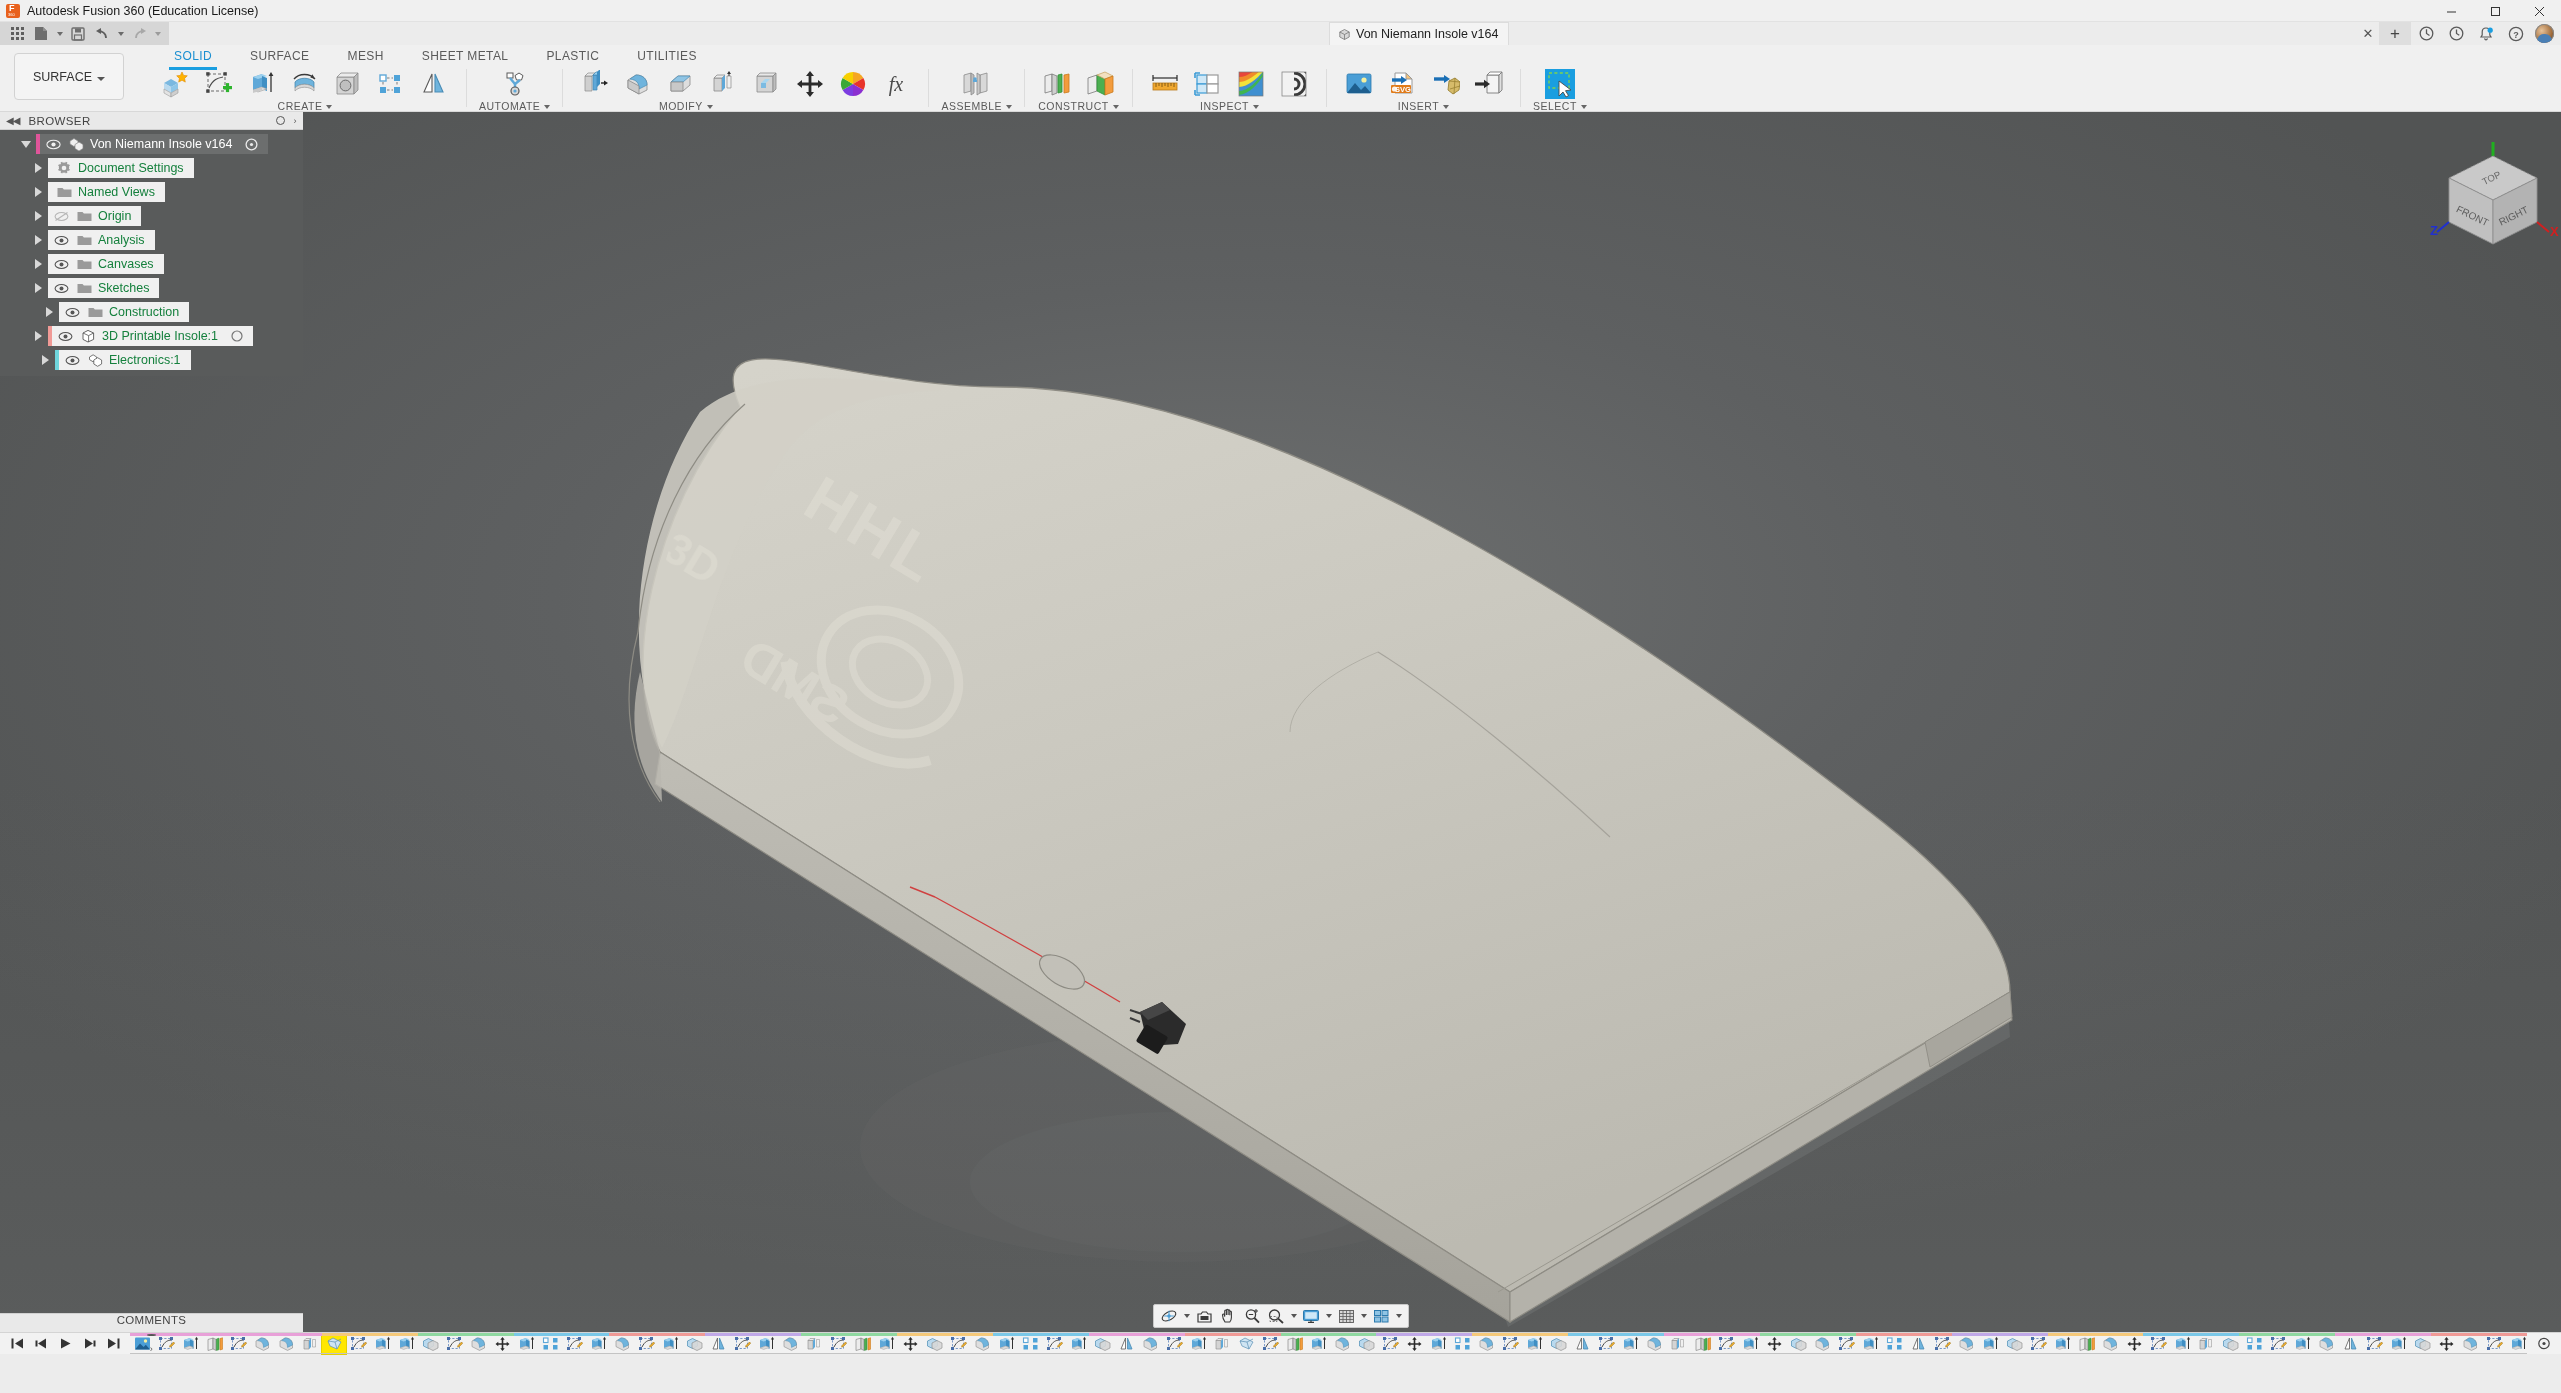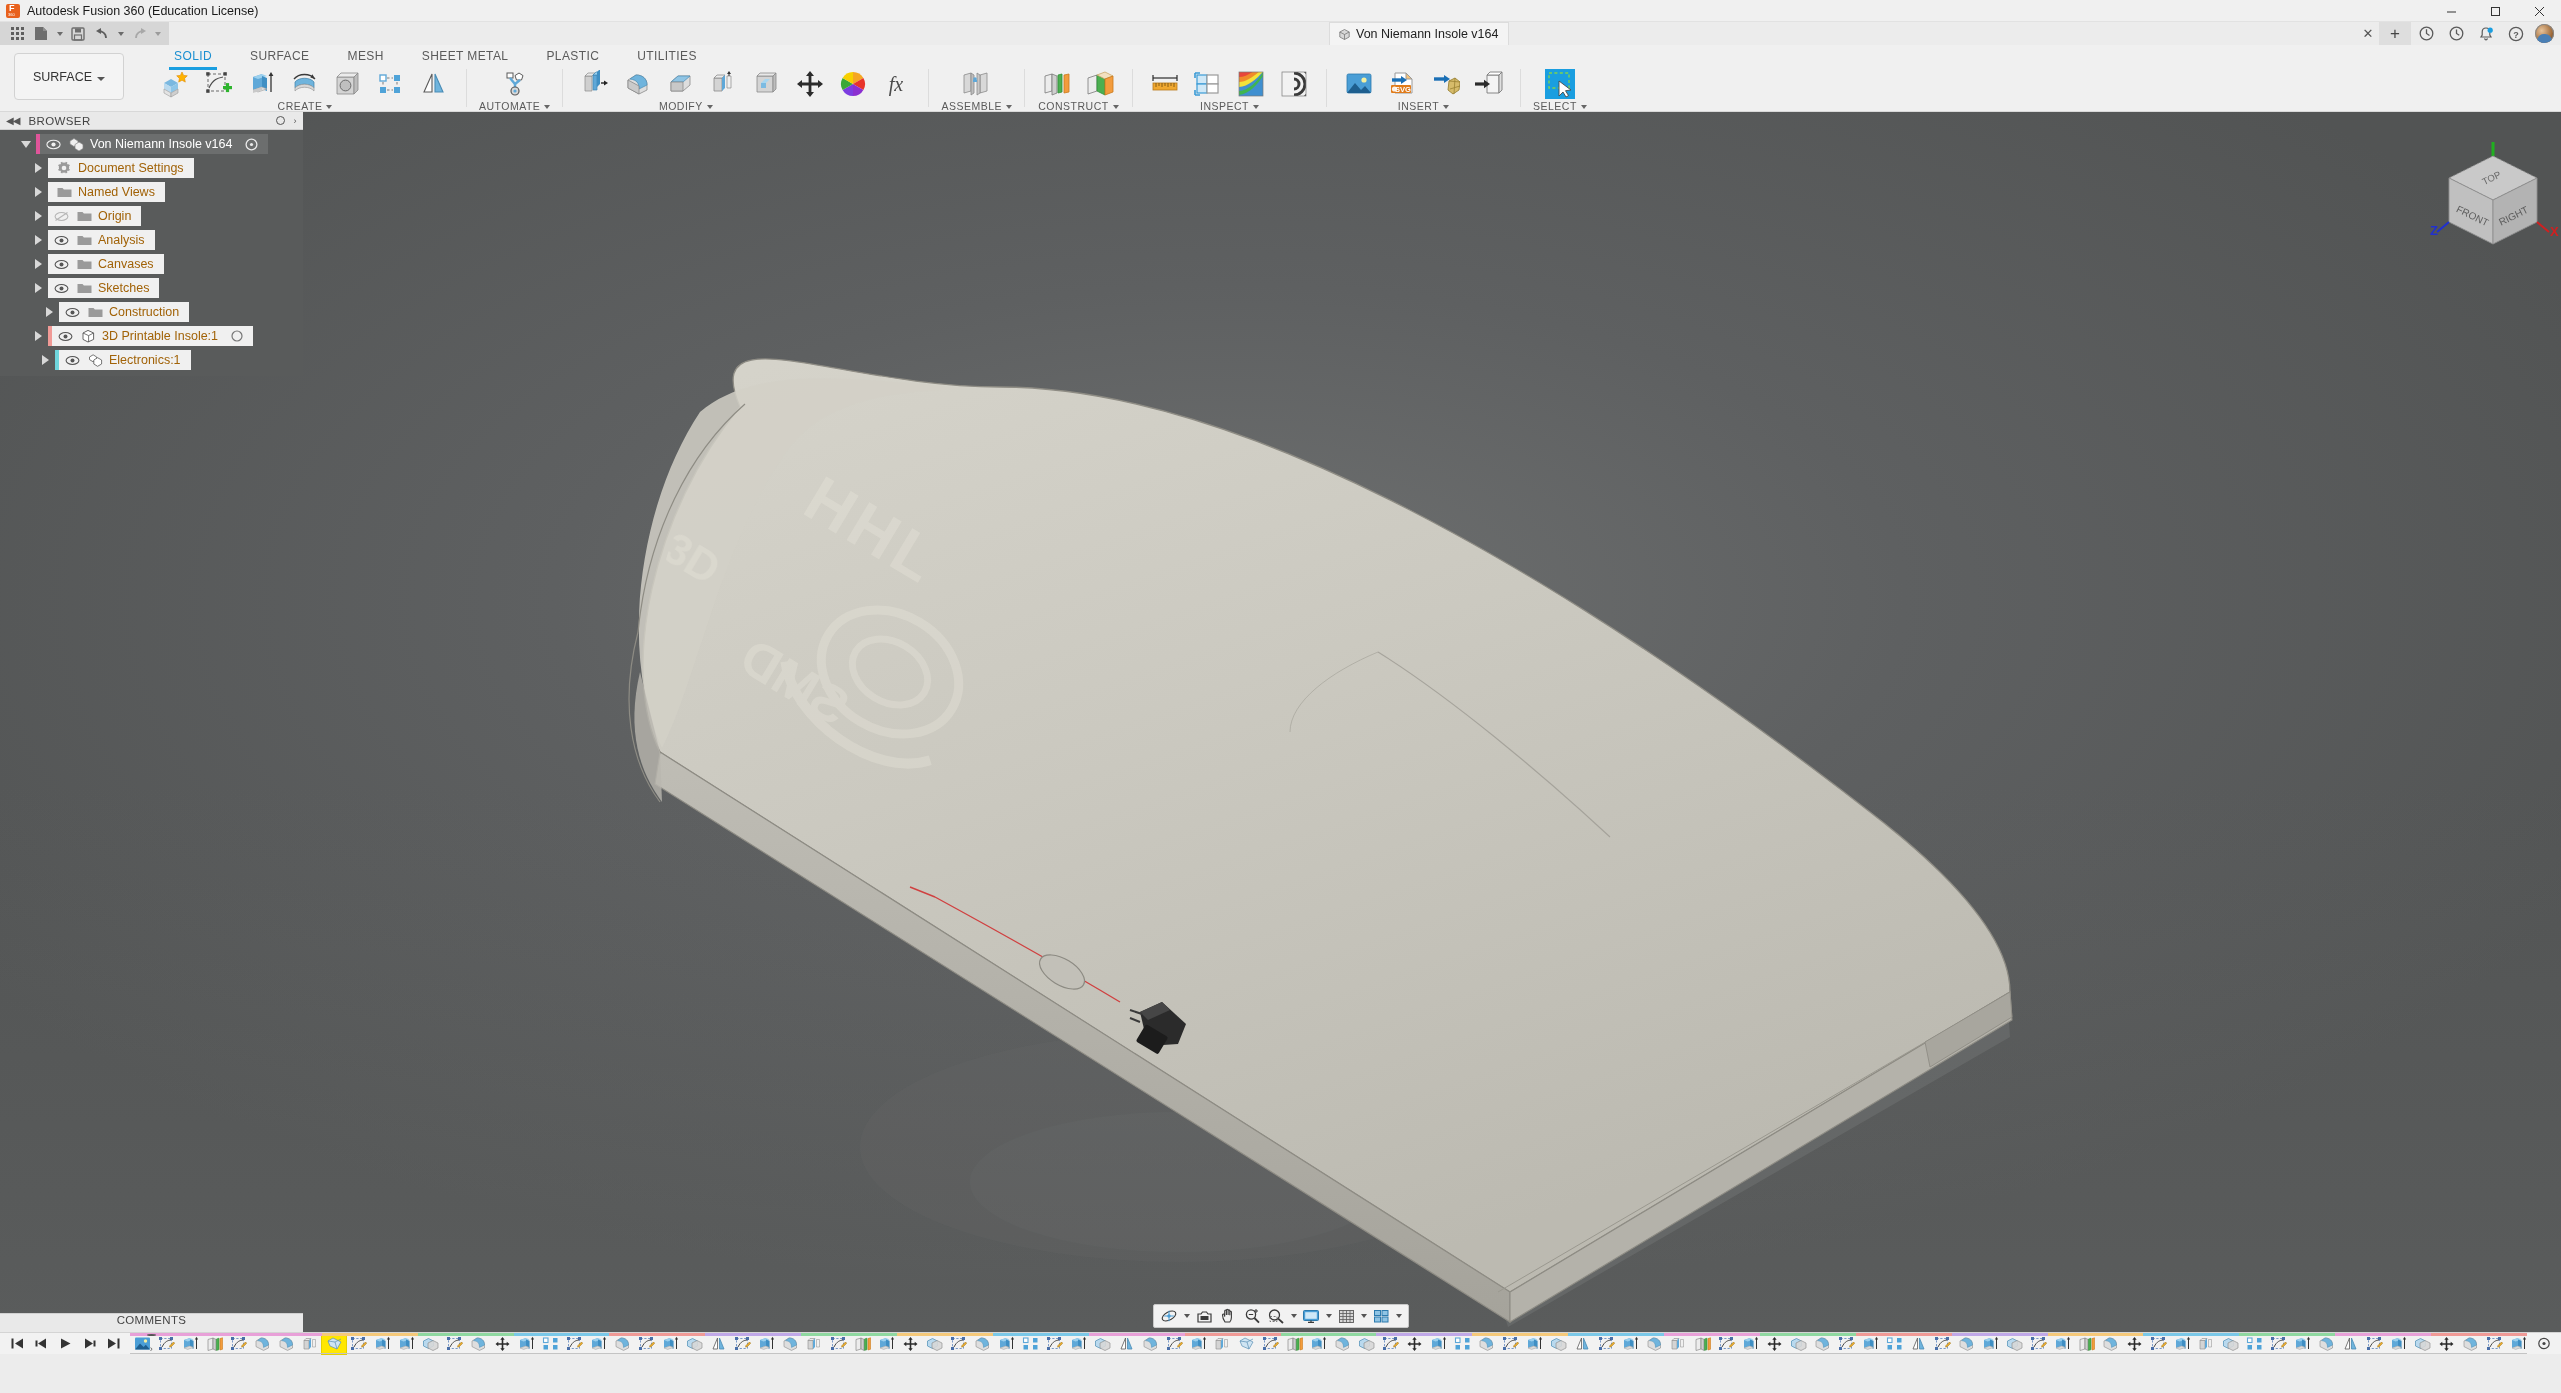--- a/index.html
+++ b/index.html
@@ -113,21 +113,21 @@
 
   .trow { display:flex; align-items:center; height:24px; position:relative; padding-left:0; }
   .trow .arrow {
     width:20px;height:24px;display:flex;align-items:center;justify-content:center;flex:none;
   }
   .arrow-right { width:0;height:0;border-top:5px solid transparent;border-bottom:5px solid transparent;border-left:7px solid #d8d8d8; }
   .arrow-down { width:0;height:0;border-left:5px solid transparent;border-right:5px solid transparent;border-top:7px solid #d8d8d8; }
   .trow .strip { width:4px; height:20px; flex:none; }
   .trow .cell {
     display:flex;align-items:center;gap:6px;height:20px;background:#f0f0f0;padding:0 10px 0 5px;
-    color:#a16207; white-space:nowrap;
+    color:#15803d; white-space:nowrap;
   }
   .trow.sel .cell { background:#6c6e6e; color:#fff; }
   .trow .eye { width:17px;height:14px;display:flex;align-items:center;justify-content:center;flex:none;}
   .trow .ic { width:16px;height:15px;display:flex;align-items:center;justify-content:center;flex:none;}
   .trow .lbl { font-size:12.5px; }
   .trow .trail { margin-left:7px; display:flex;align-items:center;}
 
   
   #viewcube { position:absolute; right:30px; top:28px; width:110px;height:110px; }
 

